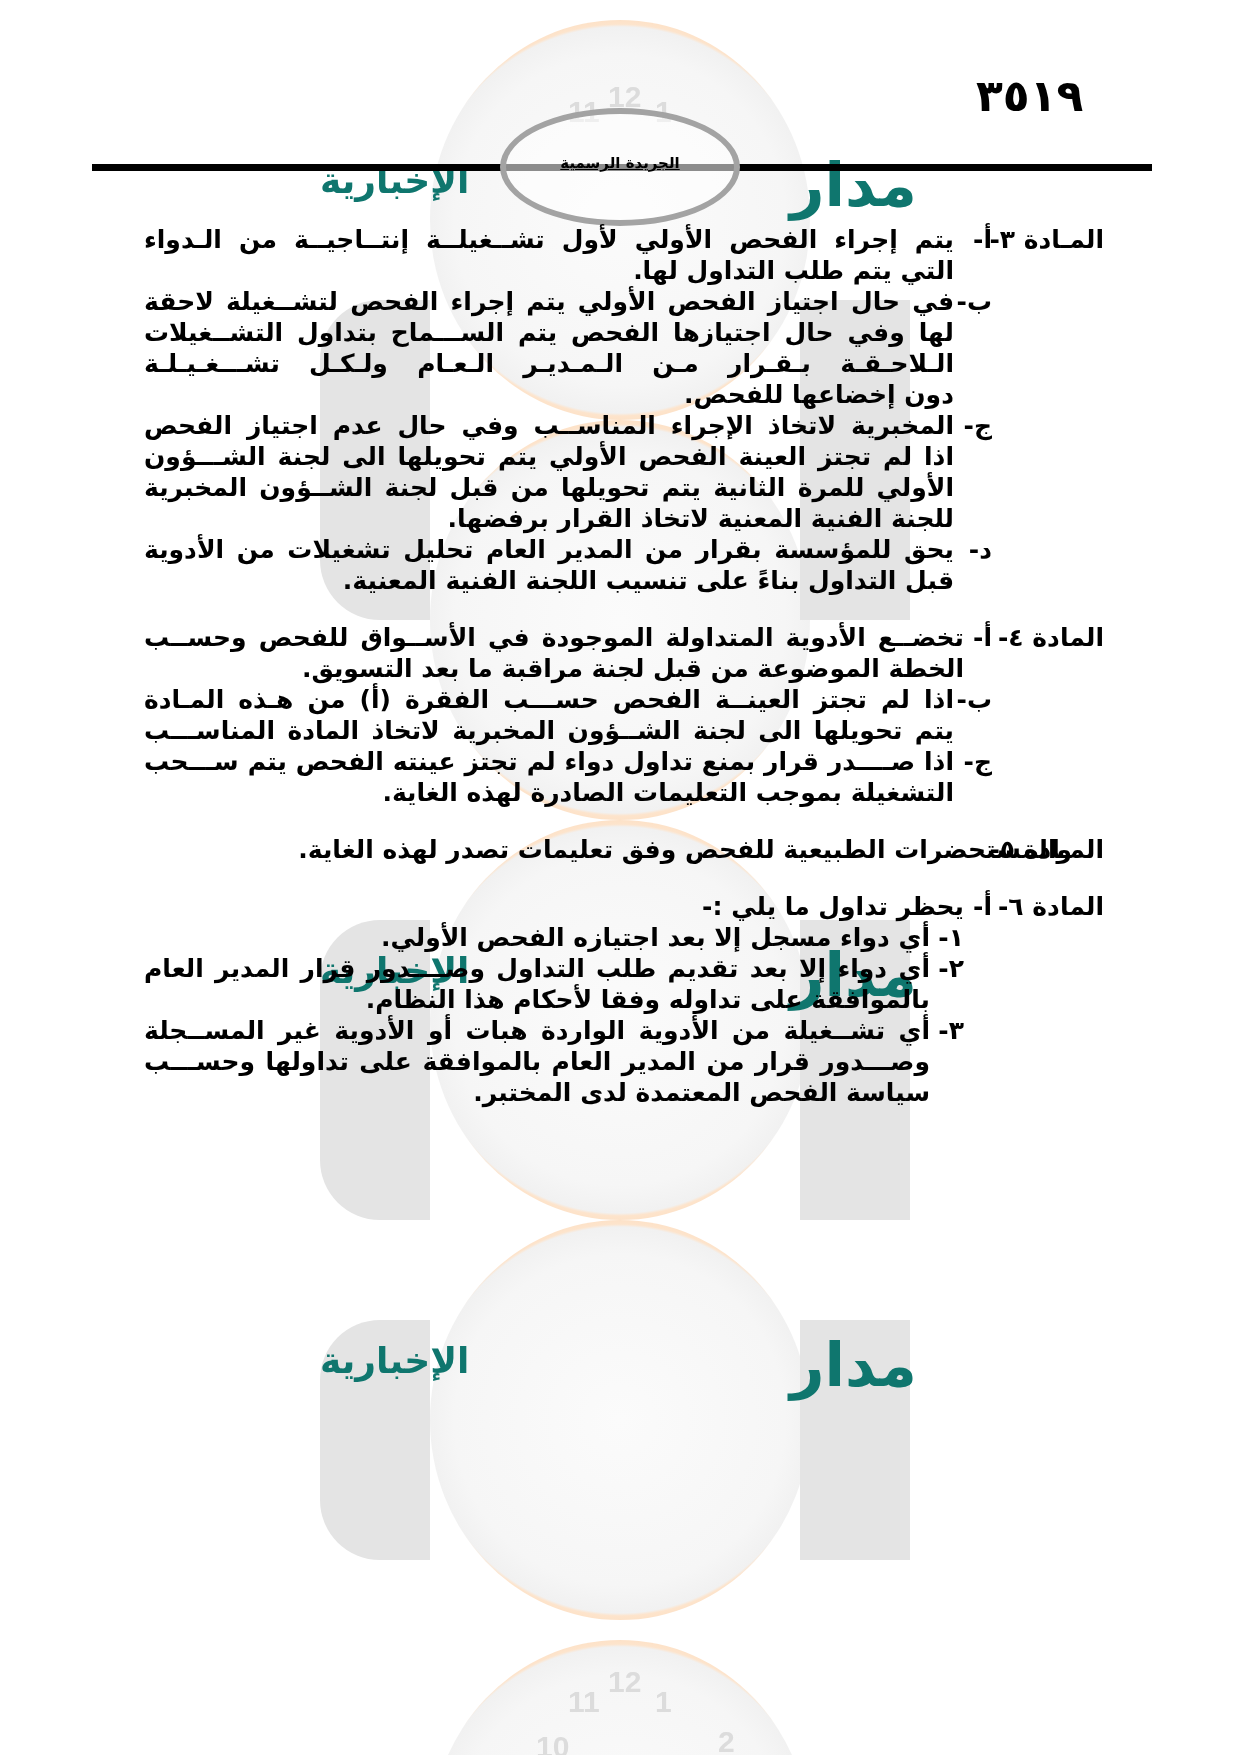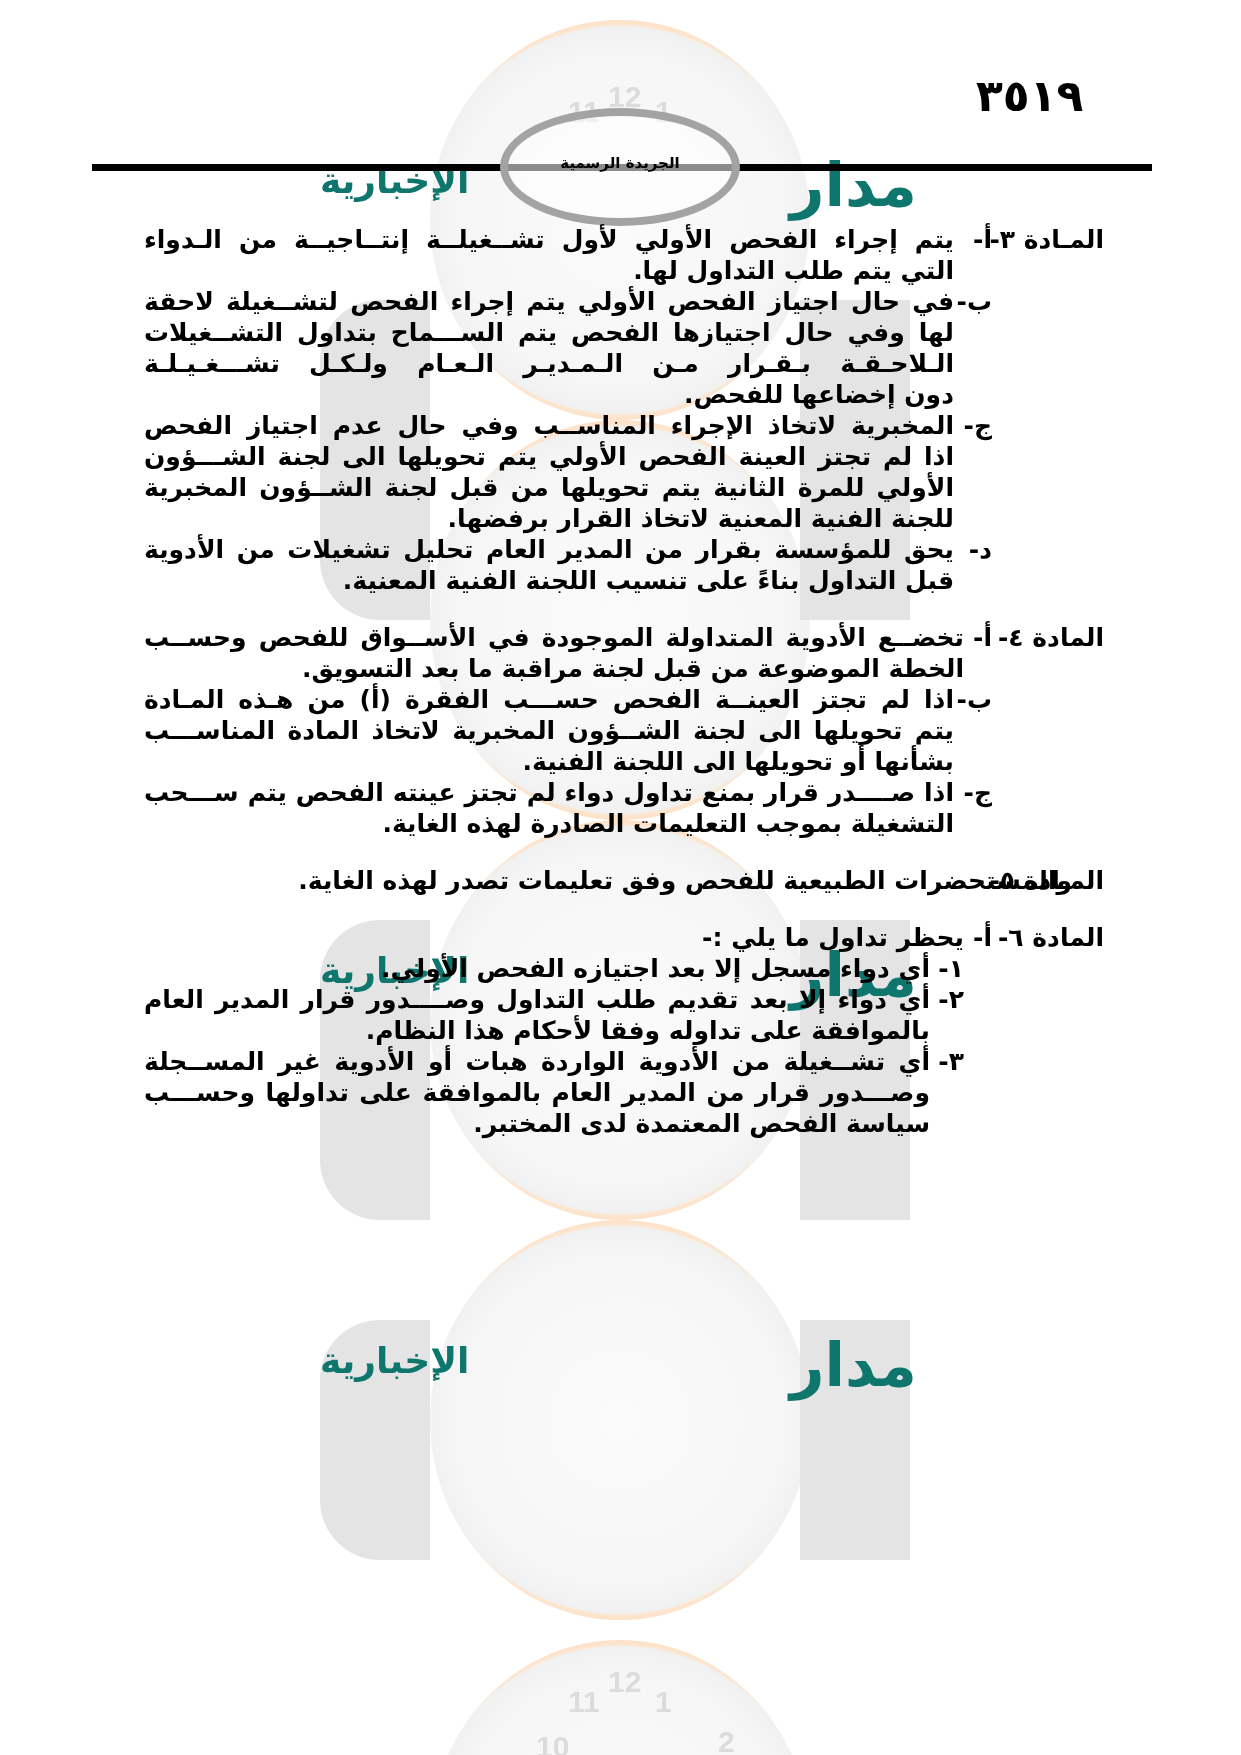--- a/index.html
+++ b/index.html
@@ -58,27 +58,28 @@
     width: 1060px;
     height: 7px;
     background: #000;
   }
   .header-oval {
     position: absolute;
     top: 108px;
     left: 500px;
     width: 240px;
     height: 118px;
-    border: 8px solid #a3a3a3;
+    border: 6px solid #a3a3a3;
     border-radius: 50%;
     background: rgba(255,255,255,0.55);
     box-sizing: border-box;
     display: flex;
     align-items: center;
     justify-content: center;
+    text-decoration: underline;
   }
   .header-title {
     font-family: "DejaVu Sans", sans-serif;
     font-weight: bold;
     font-size: 15px;
     direction: rtl;
     margin-top: -8px;
   }
 
   
@@ -200,21 +201,20 @@
           <span class="line last">الخطة الموضوعة من قبل لجنة مراقبة ما بعد التسويق.</span>
         </div>
       </div>
     </div>
     <div class="indent-a4">
       <div class="para">
         <span class="para-mark">ب-</span>
         <div class="para-body">
           <span class="line">اذا لم تجتز العينــة الفحص حســـب الفقرة (أ) من هـذه المـادة</span>
           <span class="line">يتم تحويلها الى لجنة الشــؤون المخبرية لاتخاذ المادة المناســـب</span>
-          <span class="line last">بشأنها أو تحويلها الى اللجنة الفنية.</span>
         </div>
       </div>
       <div class="para">
         <span class="para-mark">ج-</span>
         <div class="para-body">
           <span class="line">اذا صــــدر قرار بمنع تداول دواء لم تجتز عينته الفحص يتم ســـحب</span>
           <span class="line last">التشغيلة بموجب التعليمات الصادرة لهذه الغاية.</span>
         </div>
       </div>
     </div>

